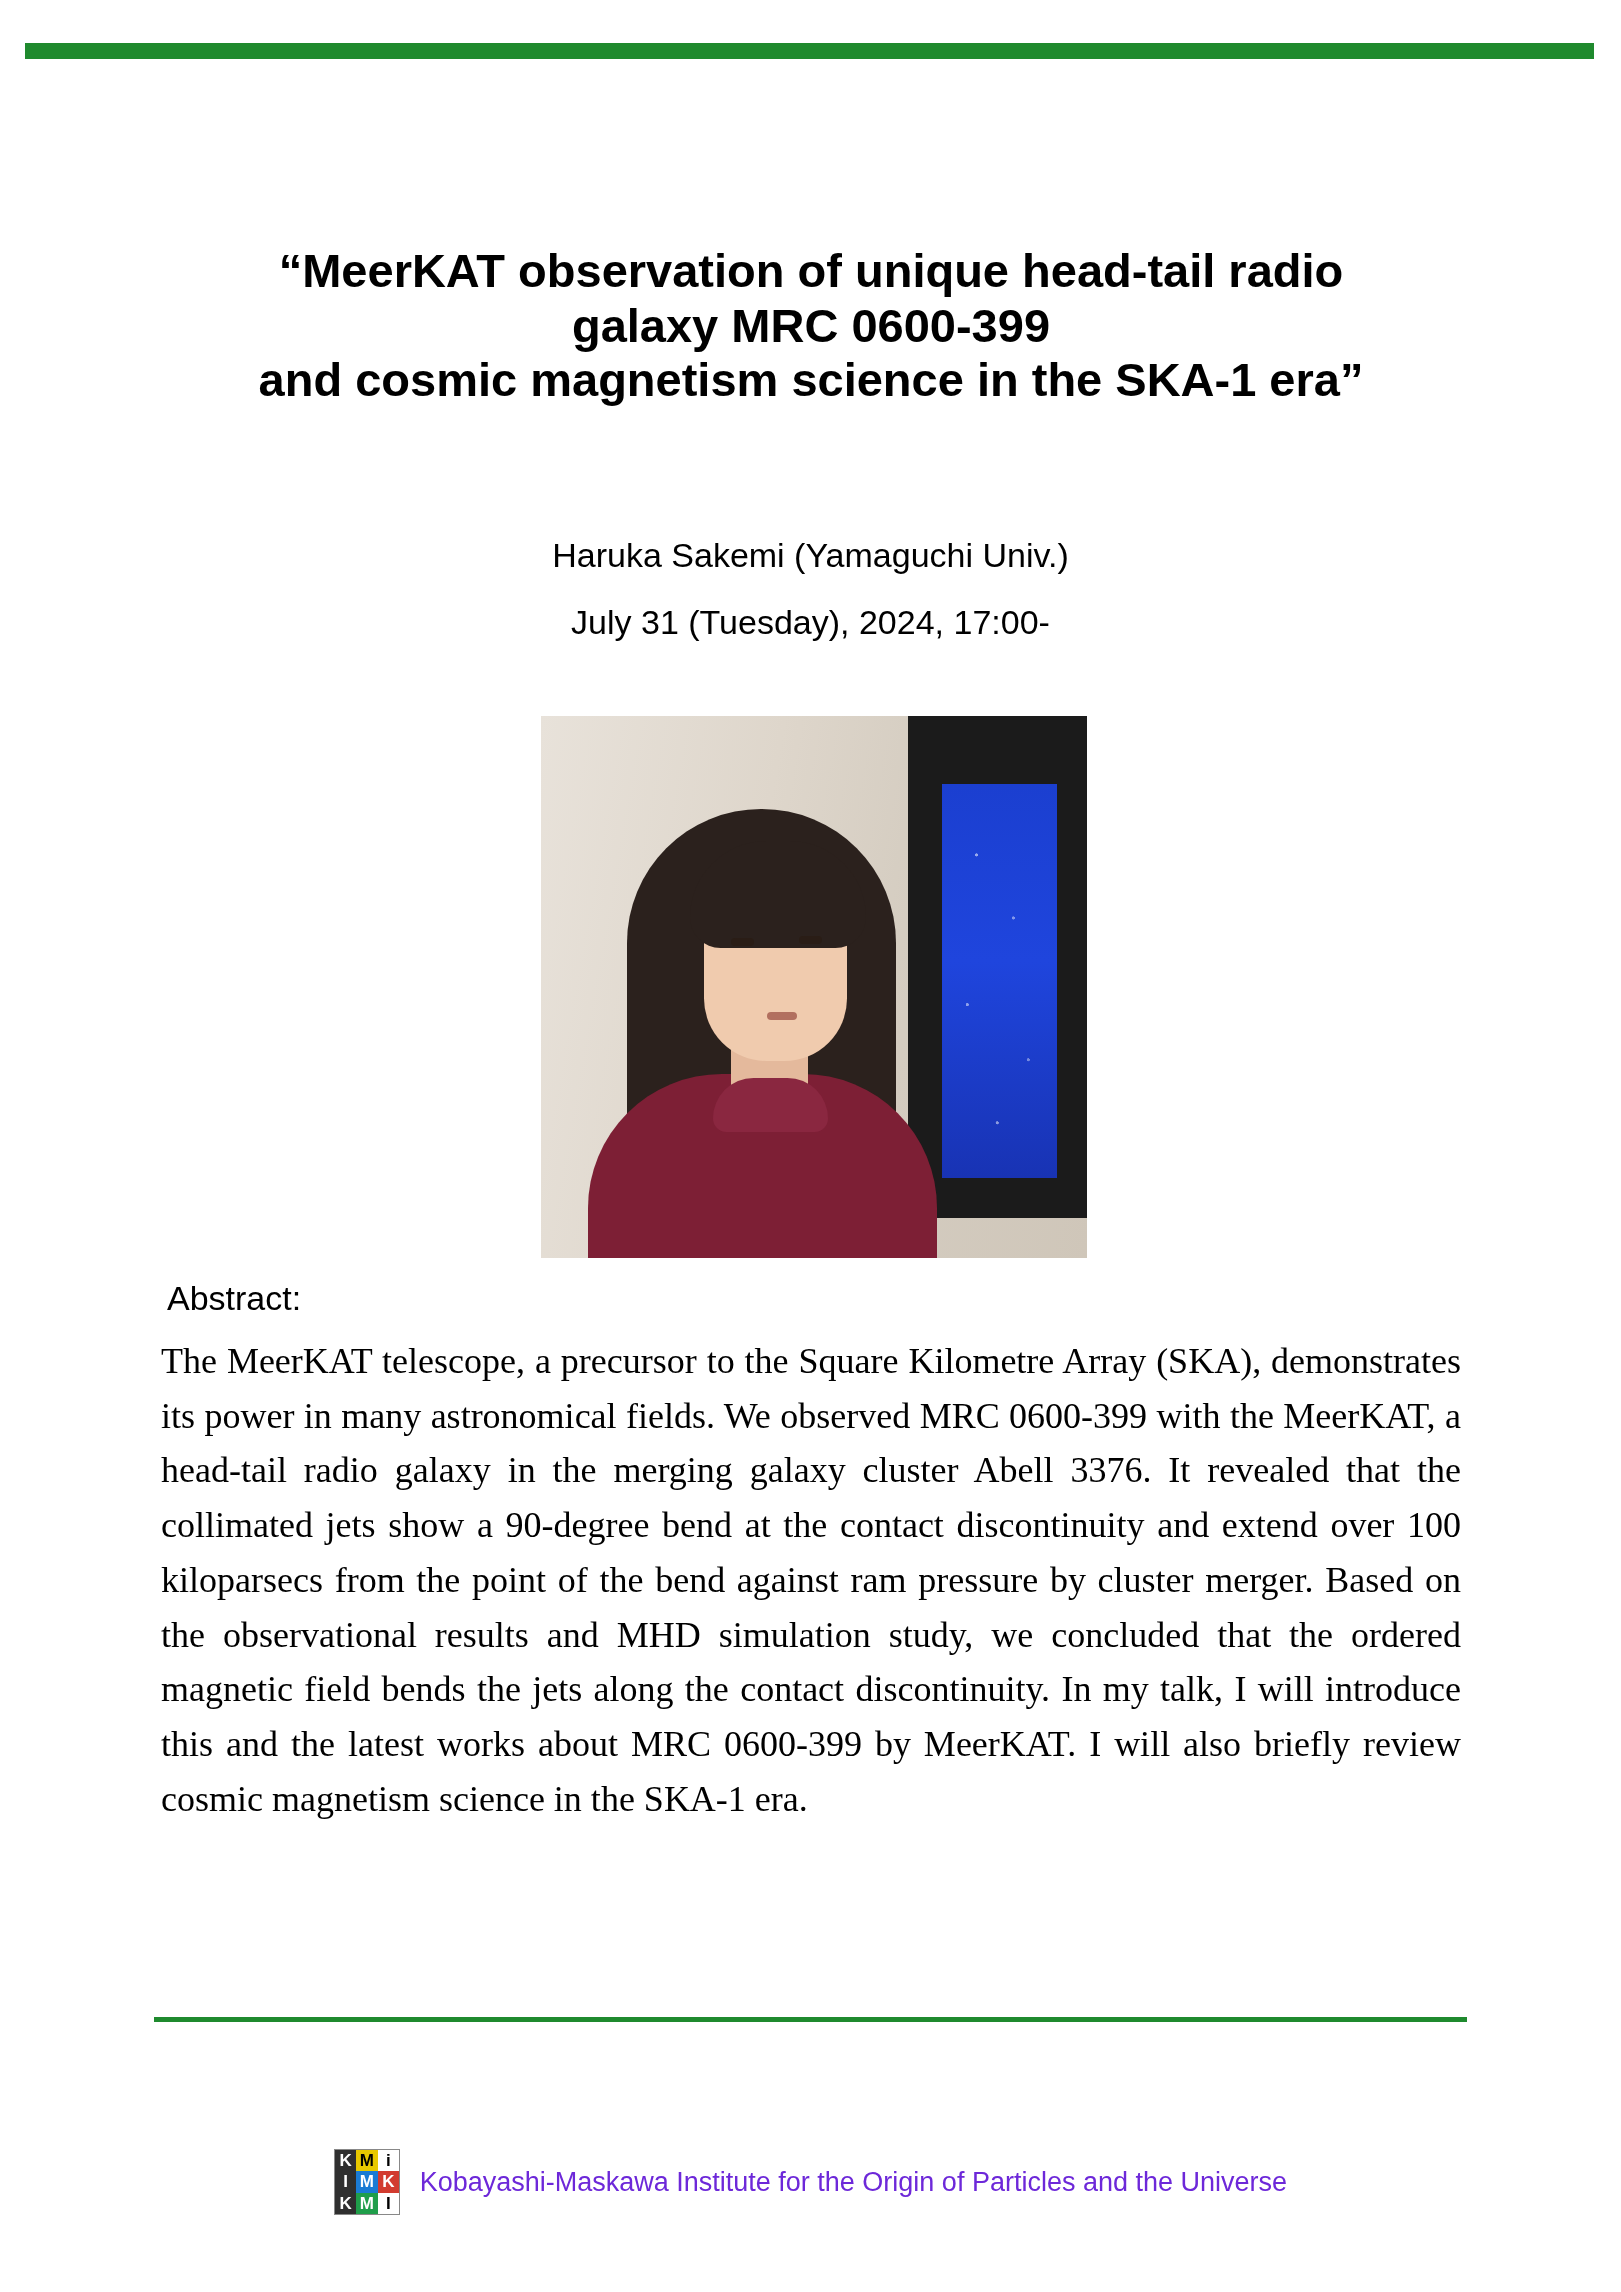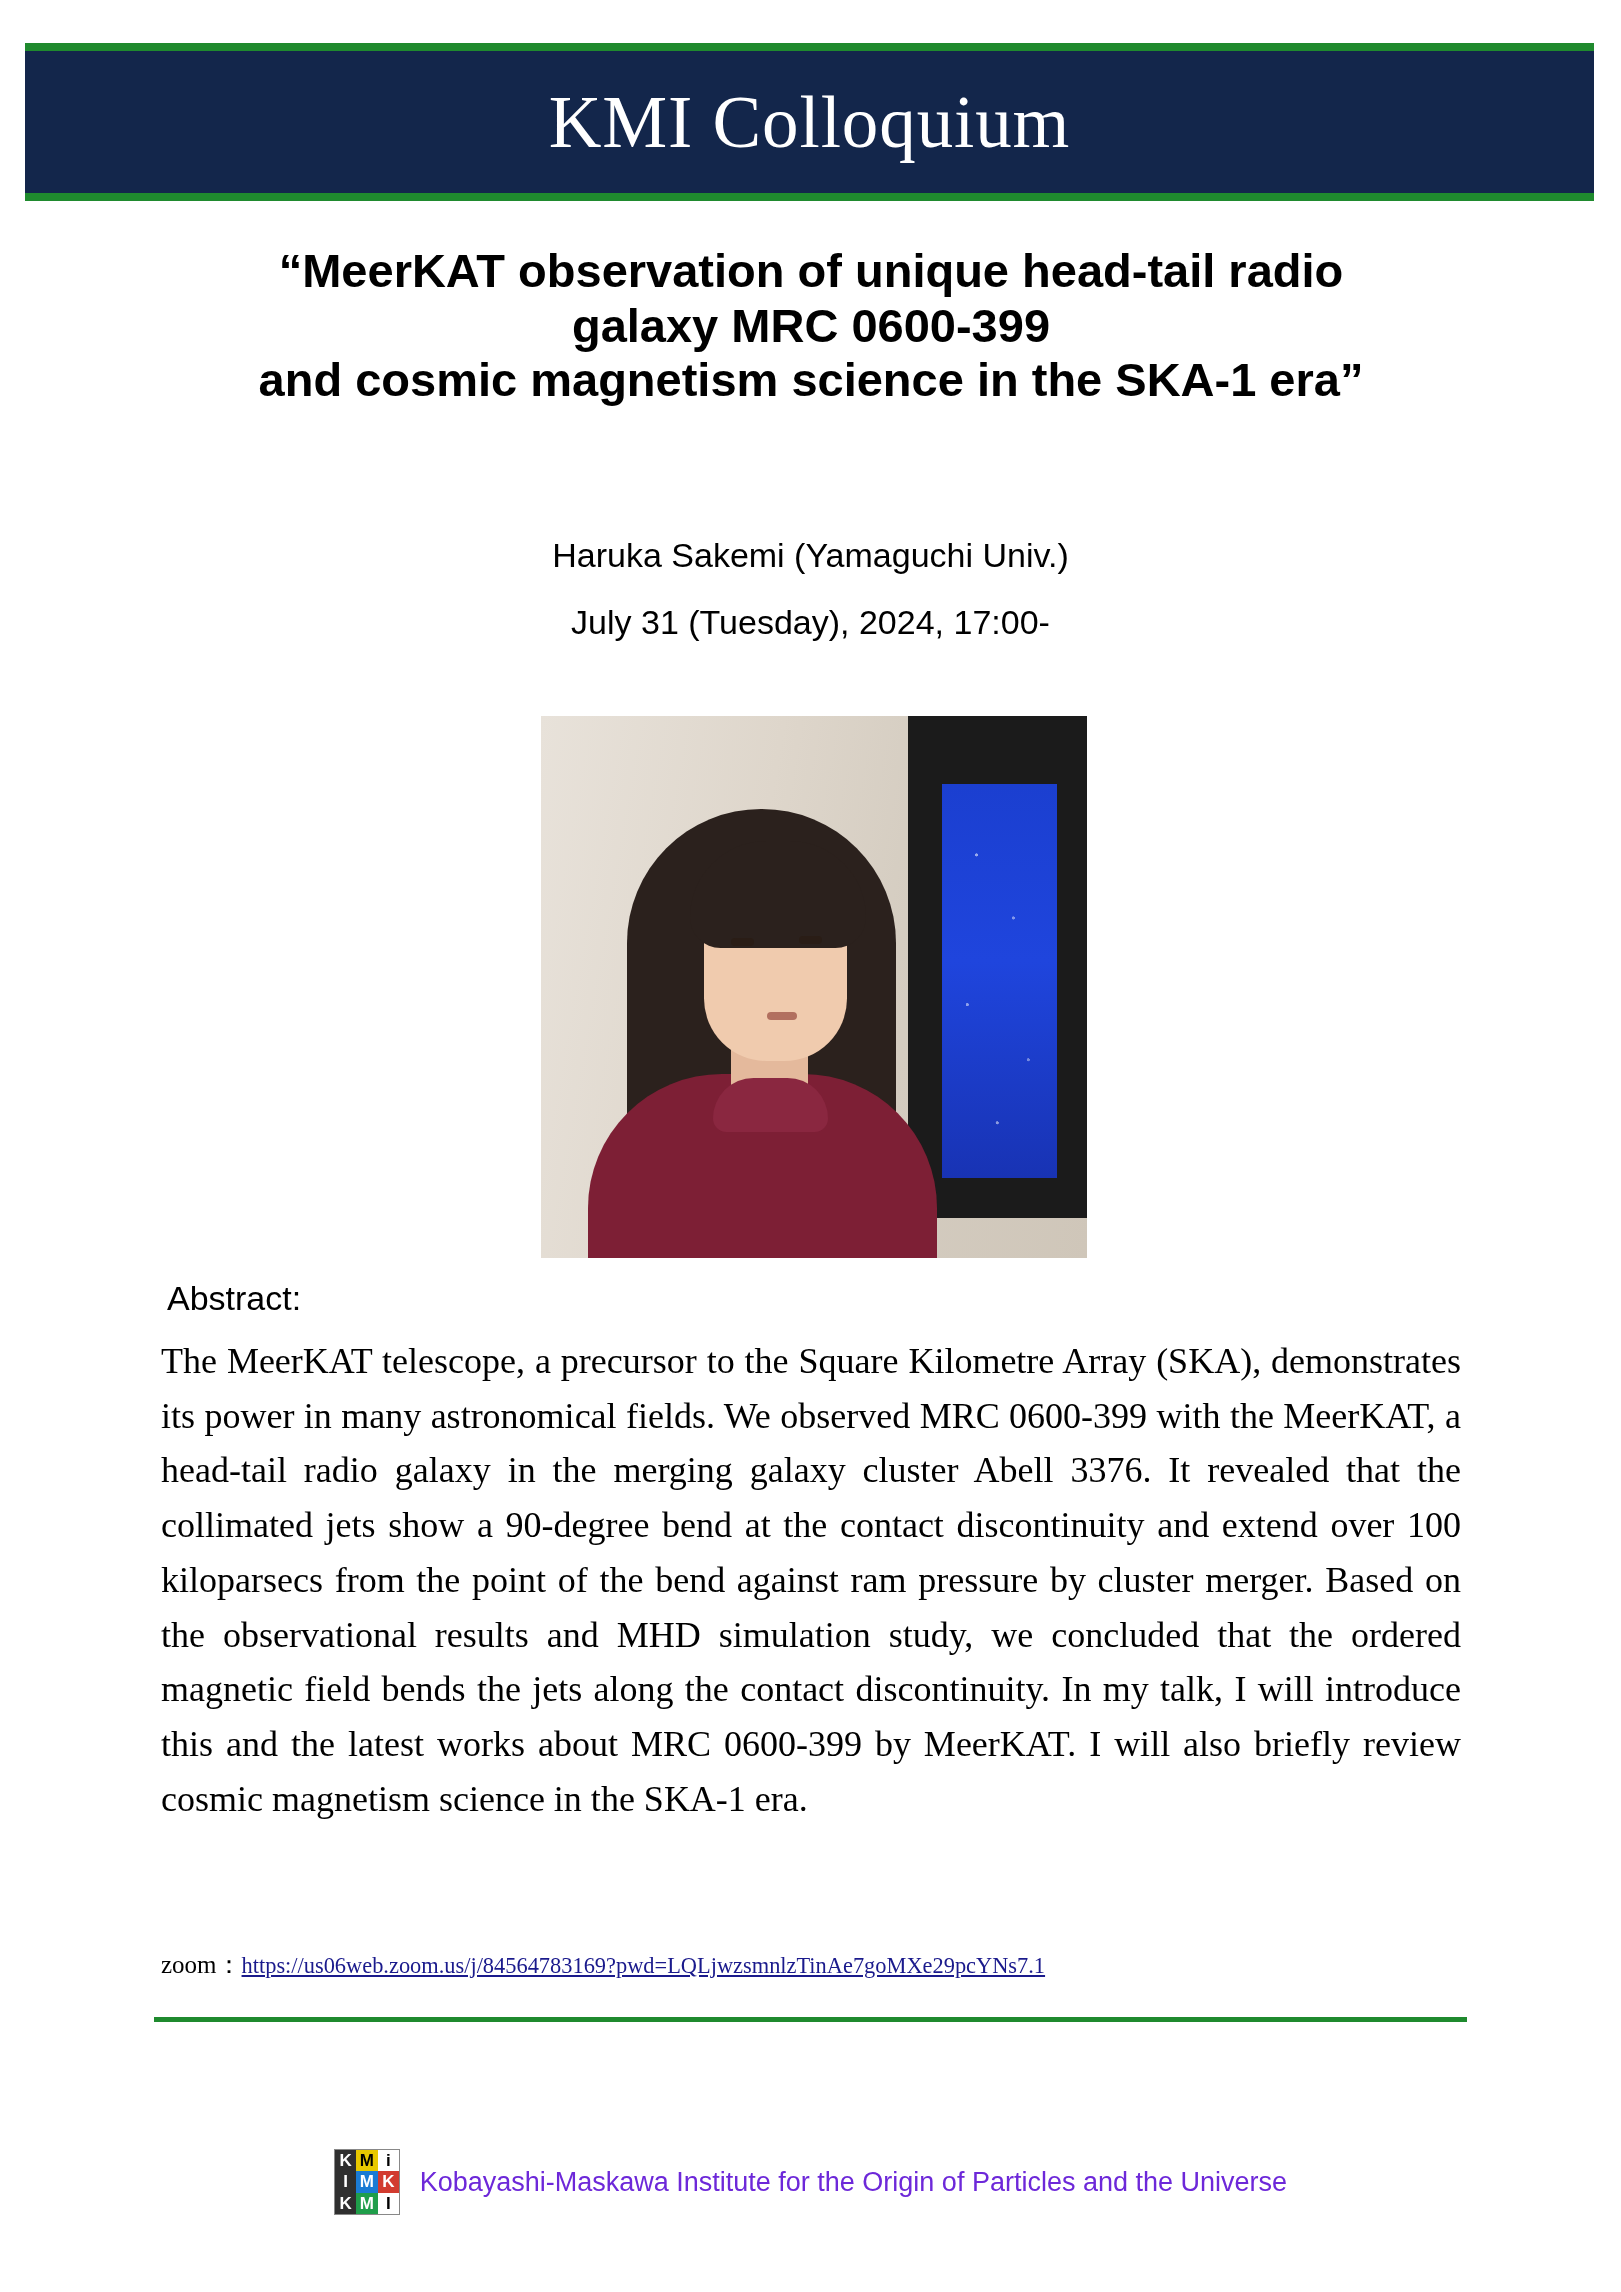--- a/index.html
+++ b/index.html
@@ -268,23 +268,20 @@
     color: #6d28d9;
   }
 </style>
 </head>
 <body>
 
 <div class="page">
 
   <div class="banner-wrap">
     <div class="banner-rule-top"></div>
-    <div class="banner-main">
-      <div class="banner-title">KMI Colloquium</div>
-    </div>
     <div class="banner-rule-bottom"></div>
   </div>
 
   <div class="talk-title">
     <div>“MeerKAT observation of unique head-tail radio</div>
     <div>galaxy MRC 0600-399</div>
     <div>and cosmic magnetism science in the SKA-1 era”</div>
   </div>
 
   <div class="speaker">Haruka Sakemi (Yamaguchi Univ.)</div>
@@ -304,23 +301,20 @@
     <div class="face"></div>
     <div class="hair-front"></div>
     <div class="eye l"></div>
     <div class="eye r"></div>
     <div class="mouth"></div>
   </div>
 
   <div class="abstract-label">Abstract:</div>
   <div class="abstract-body">The MeerKAT telescope, a precursor to the Square Kilometre Array (SKA), demonstrates its power in many astronomical fields. We observed MRC 0600-399 with the MeerKAT, a head-tail radio galaxy in the merging galaxy cluster Abell 3376. It revealed that the collimated jets show a 90-degree bend at the contact discontinuity and extend over 100 kiloparsecs from the point of the bend against ram pressure by cluster merger. Based on the observational results and MHD simulation study, we concluded that the ordered magnetic field bends the jets along the contact discontinuity. In my talk, I will introduce this and the latest works about MRC 0600-399 by MeerKAT. I will also briefly review cosmic magnetism science in the SKA-1 era.</div>
 
-  <div class="zoom-line">
-    <span>zoom：</span><a class="zoom-link" href="#">https://us06web.zoom.us/j/84564783169?pwd=LQLjwzsmnlzTinAe7goMXe29pcYNs7.1</a>
-  </div>
 
   <div class="bottom-rule"></div>
 
   <div class="footer">
     <div class="kmi-logo">
       <span class="kc-0">K</span>
       <span class="kc-1">M</span>
       <span class="kc-2">i</span>
       <span class="kc-3">I</span>
       <span class="kc-4">M</span>

